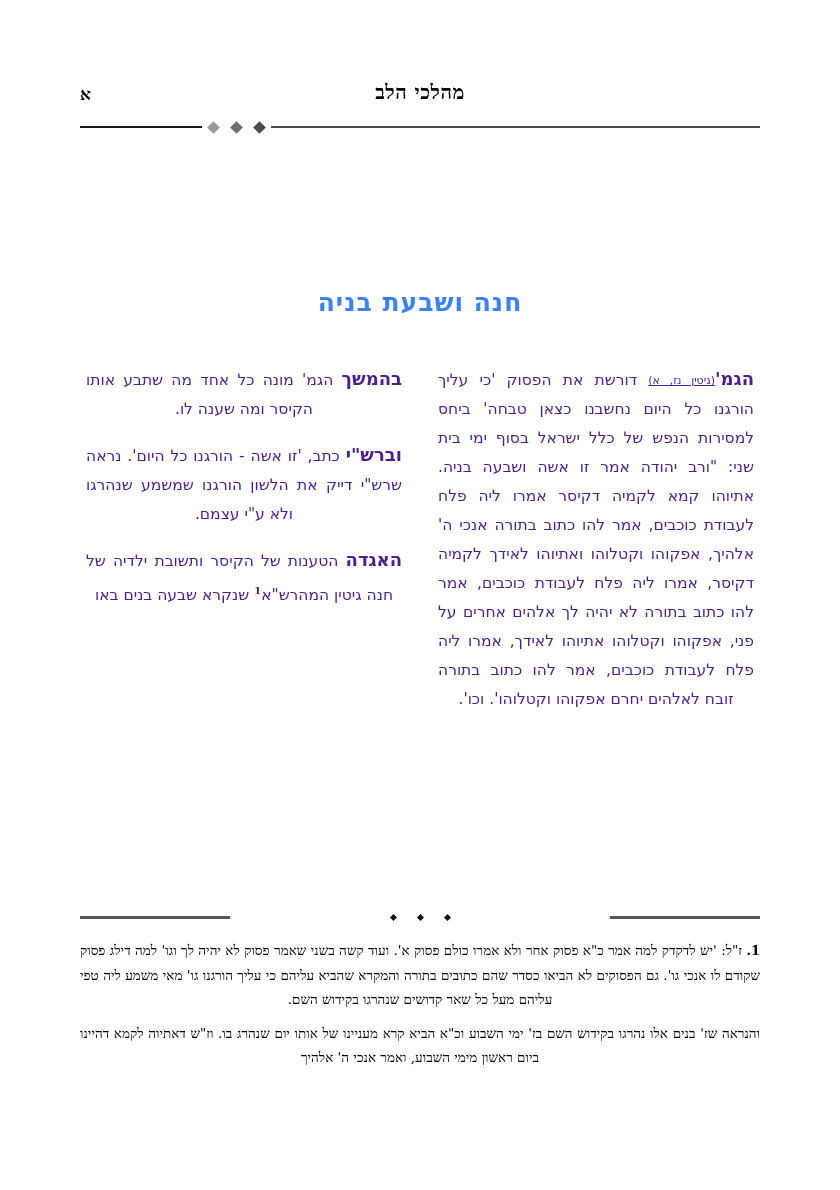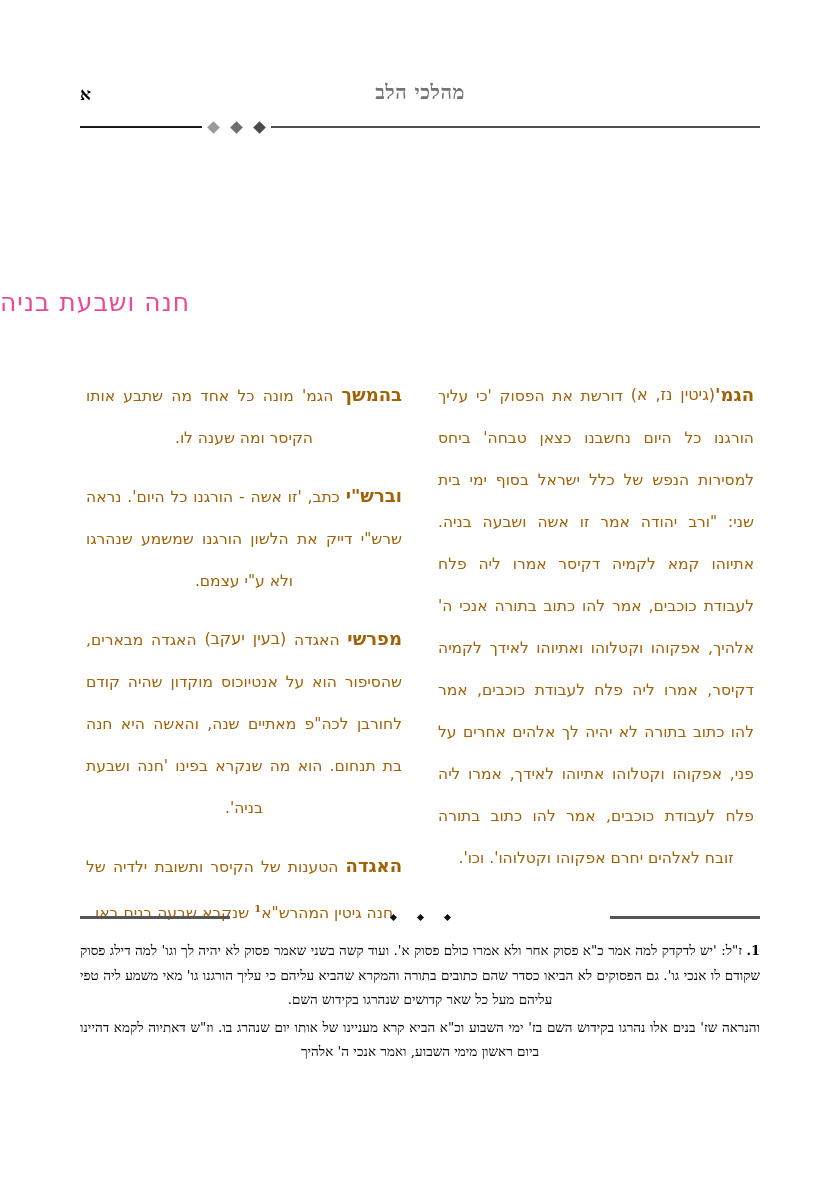--- a/index.html
+++ b/index.html
@@ -34,21 +34,21 @@
 
   .header-title {
     position: absolute;
     left: 0;
     right: 0;
     top: 0;
     text-align: center;
     font-family: "DejaVu Serif", serif;
     font-weight: bold;
     font-size: 20px;
-    color: #737373;
+    color: #000000;
     letter-spacing: 0.5px;
   }
 
   .header-folio {
     position: absolute;
     left: 0;
     top: 4px;
     font-family: "DejaVu Serif", serif;
     font-weight: bold;
     font-size: 17px;
@@ -89,25 +89,25 @@
   .dia.d1 { background: #9a9a9a; }
   .dia.d2 { background: #6e6e6e; }
   .dia.d3 { background: #4a4a4a; }
 
   
   .chapter-title {
     position: absolute;
     top: 288px;
     left: 0;
     right: 0;
-    text-align: left;
+    text-align: center;
     font-family: "DejaVu Sans", sans-serif;
-    font-weight: normal;
+    font-weight: bold;
     font-size: 25px;
-    color: #ec4899;
+    color: #3b82f6;
     letter-spacing: 1px;
   }
 
   
   .columns {
     position: absolute;
     top: 358px;
     right: 86px;
     left: 86px;
     height: 530px;
@@ -117,38 +117,39 @@
   }
 
   .col {
     flex: 1 1 0;
     min-width: 0;
   }
 
   .para {
     font-family: "DejaVu Sans", sans-serif;
     font-size: 15.5px;
-    line-height: 42px;
-    color: #a16207;
+    line-height: 29px;
+    color: #4c1d95;
     text-align: justify;
     text-align-last: center;
-    margin: 16px 0 16px 0;
+    margin: 6px 0 16px 0;
   }
 
   .para:last-child { margin-bottom: 0; }
 
   .lead {
     font-weight: bold;
     font-size: 18px;
   }
 
   .cite {
-    font-size: 16px;
+    font-size: 11px;
     font-weight: normal;
     vertical-align: 1px;
+    text-decoration: underline;
   }
 
   .fn-ref {
     font-size: 10px;
     vertical-align: 6px;
     font-weight: bold;
     font-family: "DejaVu Serif", serif;
   }
 
   
@@ -192,21 +193,21 @@
   .footnote {
     font-family: "DejaVu Serif", serif;
     font-size: 13.5px;
     line-height: 24px;
     color: #000000;
     text-align: justify;
     text-align-last: center;
     margin: 0;
   }
 
-  .footnote + .footnote { margin-top: 4px; }
+  .footnote + .footnote { margin-top: 10px; }
 
   .fn-num {
     font-weight: bold;
     font-size: 13px;
   }
 </style>
 </head>
 <body>
 
 <div class="page">
@@ -232,21 +233,20 @@
     <div class="col">
       <p class="para"><span class="lead">הגמ'</span><span class="cite">(גיטין נז, א)</span><span> דורשת את הפסוק 'כי עליך הורגנו כל היום נחשבנו כצאן טבחה' ביחס למסירות הנפש של כלל ישראל בסוף ימי בית שני: "ורב יהודה אמר זו אשה ושבעה בניה. אתיוהו קמא לקמיה דקיסר אמרו ליה פלח לעבודת כוכבים, אמר להו כתוב בתורה אנכי ה' אלהיך, אפקוהו וקטלוהו ואתיוהו לאידך לקמיה דקיסר, אמרו ליה פלח לעבודת כוכבים, אמר להו כתוב בתורה לא יהיה לך אלהים אחרים על פני, אפקוהו וקטלוהו אתיוהו לאידך, אמרו ליה פלח לעבודת כוכבים, אמר להו כתוב בתורה זובח לאלהים יחרם אפקוהו וקטלוהו'. וכו'.</span></p>
     </div>
 
     <div class="col">
 
       <p class="para"><span class="lead">בהמשך</span><span> הגמ' מונה כל אחד מה שתבע אותו הקיסר ומה שענה לו.</span></p>
 
       <p class="para"><span class="lead">וברש"י</span><span> כתב, 'זו אשה - הורגנו כל היום'. נראה שרש"י דייק את הלשון הורגנו שמשמע שנהרגו ולא ע"י עצמם.</span></p>
 
-      <p class="para"><span class="lead">מפרשי</span><span> האגדה </span><span class="cite">(בעין יעקב)</span><span> האגדה מבארים, שהסיפור הוא על אנטיוכוס מוקדון שהיה קודם לחורבן לכה"פ מאתיים שנה, והאשה היא חנה בת תנחום. הוא מה שנקרא בפינו 'חנה ושבעת בניה'.</span></p>
 
       <p class="para"><span class="lead">האגדה</span><span> הטענות של הקיסר ותשובת ילדיה של חנה גיטין המהרש"א</span><span class="fn-ref">1</span><span> שנקרא שבעה בנים באו</span></p>
 
     </div>
   </div>
 
   <div class="footnote-sep">
     <div class="fsep-line left"></div>
     <div class="fsep-spacer"></div>
     <div class="fdia"></div>

